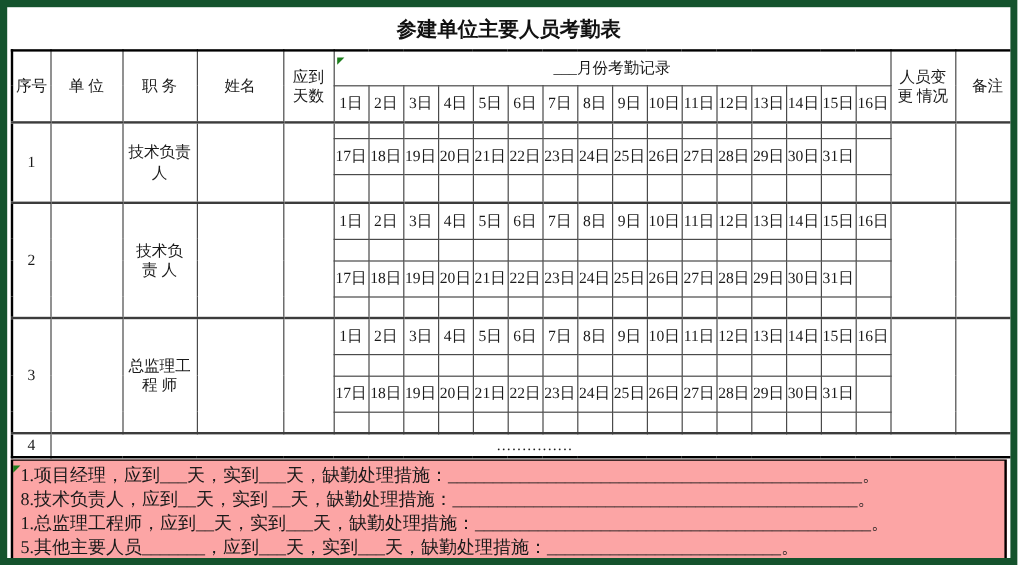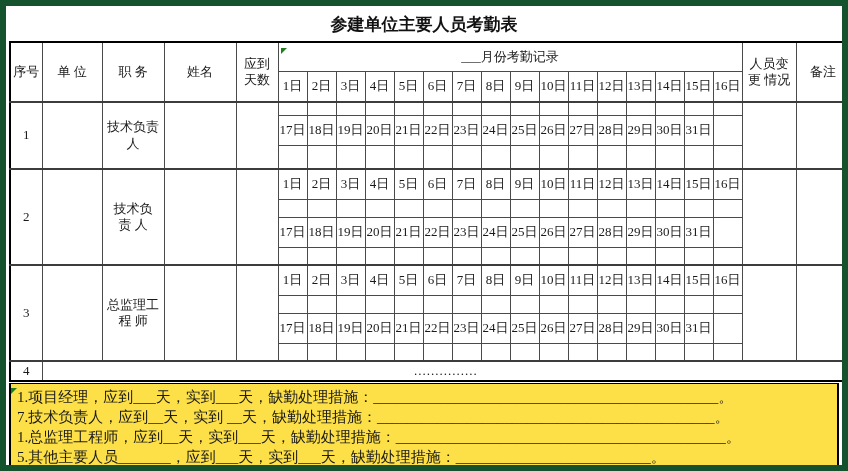--- a/index.html
+++ b/index.html
@@ -27,21 +27,21 @@
   .dots{letter-spacing:1px;font-size:12px;}
   .rh-month{height:29px;}
   .rh-dayhdr{height:31px;}
   .rh-s{height:13px;}
   .rh-day{height:30px;}
   .rh-b{height:18px;}
   .rh-m{height:24px;}
   .rh-dots{height:20px;}
   .notes{
     border:2px solid #000;border-top-width:1px;margin-top:1px;
-    padding:3px 4px 2px 6px;height:86px;box-sizing:border-box;background:#fde047;
+    padding:3px 4px 2px 6px;height:86px;box-sizing:border-box;background:#fca5a5;
   }
   .notes p{
     margin:0;font-size:15px;line-height:20px;white-space:nowrap;
     overflow:hidden;text-align:left;color:#1a1a1a;
   }
   .corner-marker{
     position:absolute;width:0;height:0;
     border-top:6px solid #1e7e1e;border-right:6px solid transparent;
   }
   .marker-month{left:275px;top:42px;}
@@ -339,21 +339,21 @@
 
     <tr class="rh-dots sep">
       <td>4</td>
       <td colspan="23" class="dots">...............</td>
     </tr>
   </tbody>
     </table>
 
   <div class="notes">
     <p>1.项目经理，应到___天，实到___天，缺勤处理措施：______________________________________________。</p>
-    <p>7.技术负责人，应到__天，实到 __天，缺勤处理措施：_____________________________________________。</p>
+    <p>8.技术负责人，应到__天，实到 __天，缺勤处理措施：_____________________________________________。</p>
     <p>1.总监理工程师，应到__天，实到___天，缺勤处理措施：____________________________________________。</p>
     <p>5.其他主要人员_______，应到___天，实到___天，缺勤处理措施：__________________________。</p>
   </div>
 
   <div class="corner-marker marker-month"></div>
   <div class="corner-marker marker-notes"></div>
 
 </div>
 
 </body></html>

